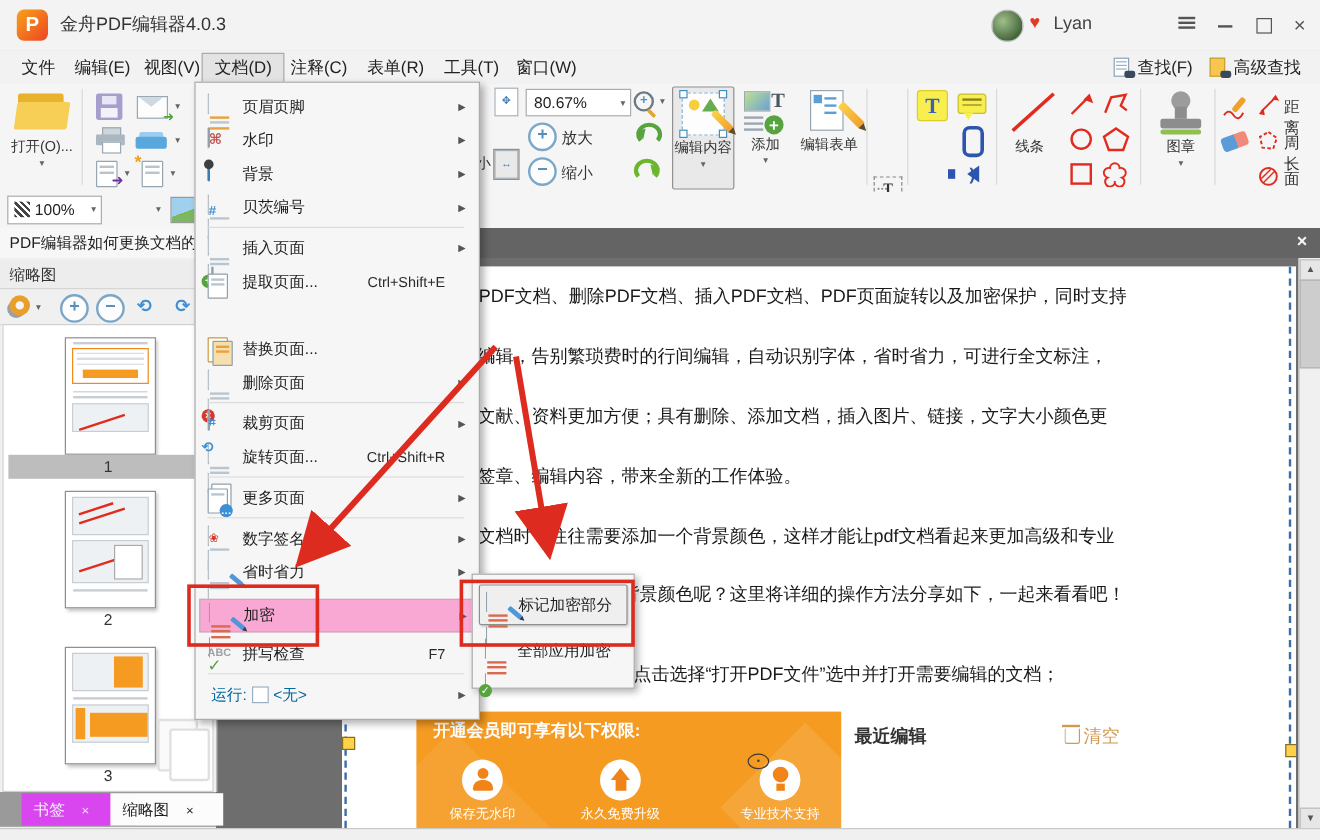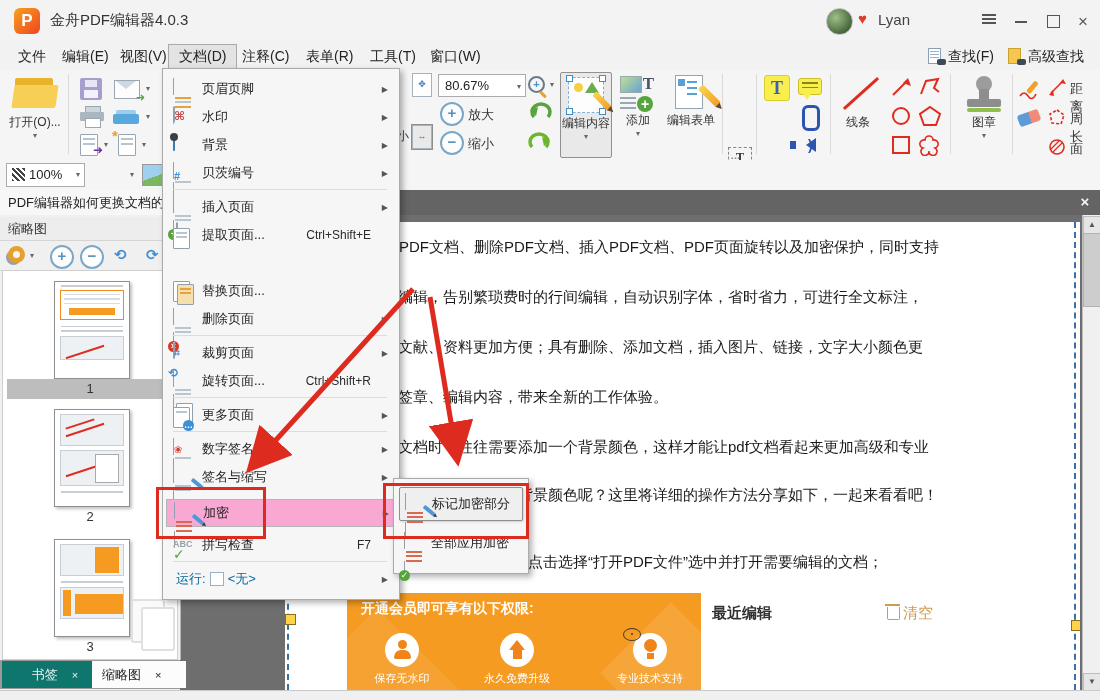--- a/index.html
+++ b/index.html
@@ -609,21 +609,21 @@
           <span class="th-orangepg" style="left:2px;top:2px;width:8px;height:26px;"></span>
         <span class="th-orangepg" style="left:14px;top:6px;width:52px;height:20px;"></span>
         </div>
     </div>
     <div class="abs pglabel" style="left:4px;top:368px;width:166px;height:18px;">3</div>
 
     <div class="ghost" style="left:128px;top:328px;width:30px;height:40px;"></div>
     <div class="ghost" style="left:138px;top:336px;width:30px;height:40px;background:#fff;"></div>
   </div>
   <div id="sb-tabs" class="abs"></div>
-  <div class="abs sb-tab" style="left:2px;width:86px;background:#0f766e;color:#f0f0f0;text-align:center;">
+  <div class="abs sb-tab" style="left:18px;width:86px;background:#d946ef;color:#f0f0f0;">
     <span>书签</span><span class="tabx">×</span>
   </div>
   <div class="abs sb-tab" style="left:92px;width:84px;background:#fcfcfc;color:#222;">
     <span>缩略图</span><span class="tabx">×</span>
   </div>
 
   <div id="docmenu" class="abs">
     <div class="mi" style="top:6px;">
       <span class="ico"><span class="mdoc orangetb"><i></i><i style="background:#b9c6d0;"></i><i></i></span></span>
       <span class="lbl">页眉页脚</span>
@@ -697,21 +697,21 @@
         <span class="sub">▶</span>
     </div>
     <div class="msep" style="top:362px;"></div>
     <div class="mi" style="top:366px;">
       <span class="ico"><span class="mdoc"><i></i><span class="glyph" style="top:5px;color:#d23b2a;font-size:10px;">❀</span></span></span>
       <span class="lbl">数字签名</span>
         <span class="sub">▶</span>
     </div>
     <div class="mi" style="top:394px;">
       <span class="ico"><span class="mdoc"><i></i><i></i></span><span class="pen-sm"></span></span>
-      <span class="lbl">签名与缩写</span>
+      <span class="lbl">省时省力</span>
         <span class="sub">▶</span>
     </div>
     <div class="mi hov" style="top:430px;">
       <span class="ico"><span class="mdoc redlines"><i></i><i></i><i></i></span><span class="pen-sm"></span></span>
       <span class="lbl">加密</span>
         <span class="sub">▶</span>
     </div>
     <div class="mi" style="top:462px;">
       <span class="ico"><span class="abc">ABC</span></span>
       <span class="lbl">拼写检查</span>

